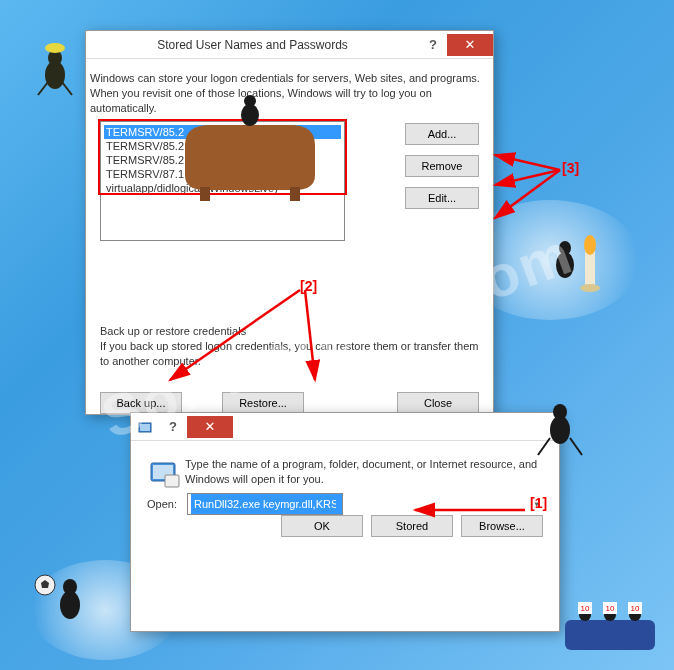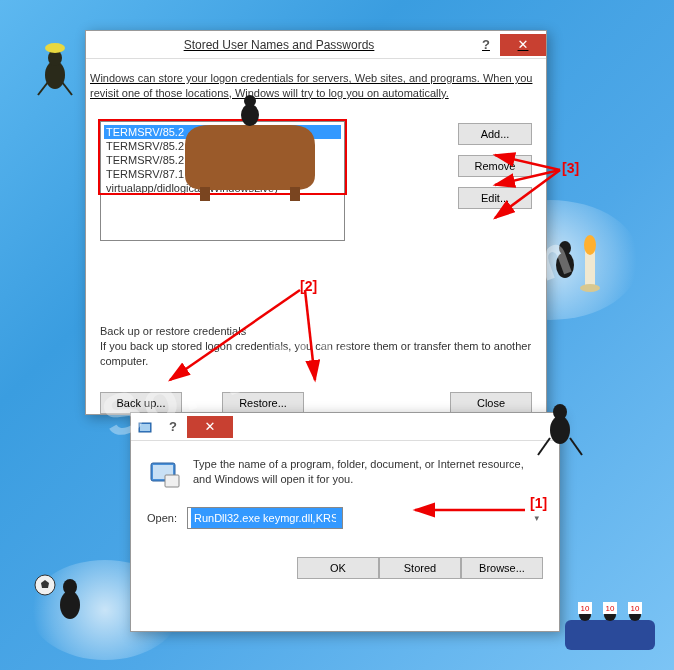--- a/index.html
+++ b/index.html
@@ -13,51 +13,51 @@
     
     .dialog { position: absolute; background: #fff; border: 1px solid #999; box-shadow: 3px 3px 12px rgba(0,0,0,0.3); z-index: 2; }
     .titlebar { height: 28px; background: #fff; display: flex; align-items: center; border-bottom: 1px solid #ddd; position: relative; }
     .titlebar-icon { width: 16px; height: 16px; margin: 0 6px; }
     .titlebar-title { flex: 1; text-align: center; font-size: 12px; color: #333; }
     .titlebar-controls { display: flex; }
     .tb-btn { width: 28px; height: 22px; display: flex; align-items: center; justify-content: center; font-size: 13px; background: #fff; border: none; cursor: pointer; }
     .tb-btn.help { font-weight: bold; color: #555; }
     .tb-btn.close { background: #c84031; color: #fff; width: 46px; }
     
-    .dialog1 { top: 30px; left: 85px; width: 462px; height: 385px; text-decoration: underline; }
+    .dialog1 { top: 30px; left: 85px; width: 409px; height: 385px; }
     .dialog1 .body { padding: 12px 4px; font-size: 11px; color: #333; position: relative; height: calc(100% - 28px); }
     .desc { line-height: 1.35; margin-bottom: 10px; }
     
     .listbox { position: absolute; top: 62px; left: 14px; width: 245px; height: 120px; border: 1px solid #888; background: #fff; padding: 3px; font-size: 11px; }
     .listbox .row { padding: 1px 2px; }
     .listbox .row.sel { background: #3399ff; color: #fff; }
     .list-outline { position: absolute; top: 60px; left: 12px; width: 249px; height: 76px; border: 2px solid #e00; pointer-events: none; }
     
     .sidebtns { position: absolute; top: 64px; right: 14px; display: flex; flex-direction: column; gap: 10px; }
     .wbtn { width: 74px; height: 22px; font-size: 11px; background: #e5e5e5; border: 1px solid #aaa; cursor: pointer; }
     
     .backup-section { position: absolute; bottom: 46px; left: 14px; right: 14px; font-size: 11px; }
     .backup-title { margin-bottom: 2px; }
     .backup-text { line-height: 1.3; }
     .bottom-btns { position: absolute; bottom: 0; left: 14px; right: 14px; display: flex; gap: 40px; }
     .bottom-btns .wbtn { width: 82px; }
     .bottom-btns .spacer { flex: 1; }
     
     .dialog2 { top: 412px; left: 130px; width: 430px; height: 220px; z-index: 3; }
     .dialog2 .body { padding: 16px 16px 12px; font-size: 11px; color: #333; }
-    .run-top { display: flex; gap: 12px; margin-bottom: 16px; }
+    .run-top { display: flex; gap: 4px; margin-bottom: 2px; }
     .run-icon { width: 34px; height: 34px; flex-shrink: 0; }
     .run-desc { line-height: 1.4; }
-    .run-row { display: flex; align-items: center; gap: 10px; margin-bottom: 28px; }
+    .run-row { display: flex; align-items: center; gap: 10px; }
     .run-label { font-size: 11px; }
     .run-input { flex: 1; height: 22px; border: 1px solid #888; padding: 0 6px; font-size: 11px; color: #1a5cbf; background: #fff; }
     .run-input::selection { background: #3399ff; }
     .run-input-wrap { flex: 1; position: relative; }
     .run-dd { position: absolute; right: 4px; top: 50%; transform: translateY(-50%); font-size: 9px; color: #666; }
-    .run-btns { display: flex; justify-content: flex-end; gap: 0; }
+    .run-btns { display: flex; justify-content: flex-end; gap: 8px; }
     .run-btns .wbtn { width: 82px; }
     
     .annot { position: absolute; color: #e00; font-weight: bold; font-size: 14px; z-index: 10; pointer-events: none; }
     .arrow { position: absolute; z-index: 9; pointer-events: none; }
     
     .ant { position: absolute; z-index: 4; pointer-events: none; }
   </style>
 </head>
 <body>
 

